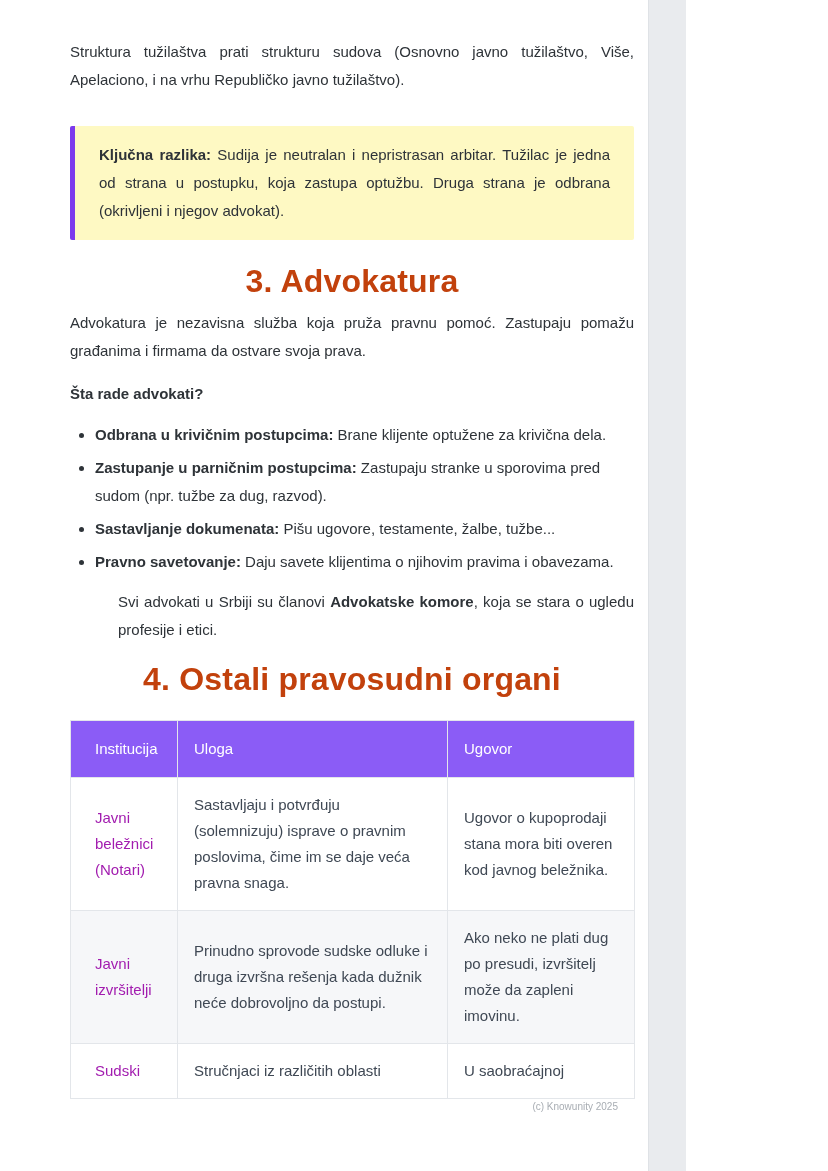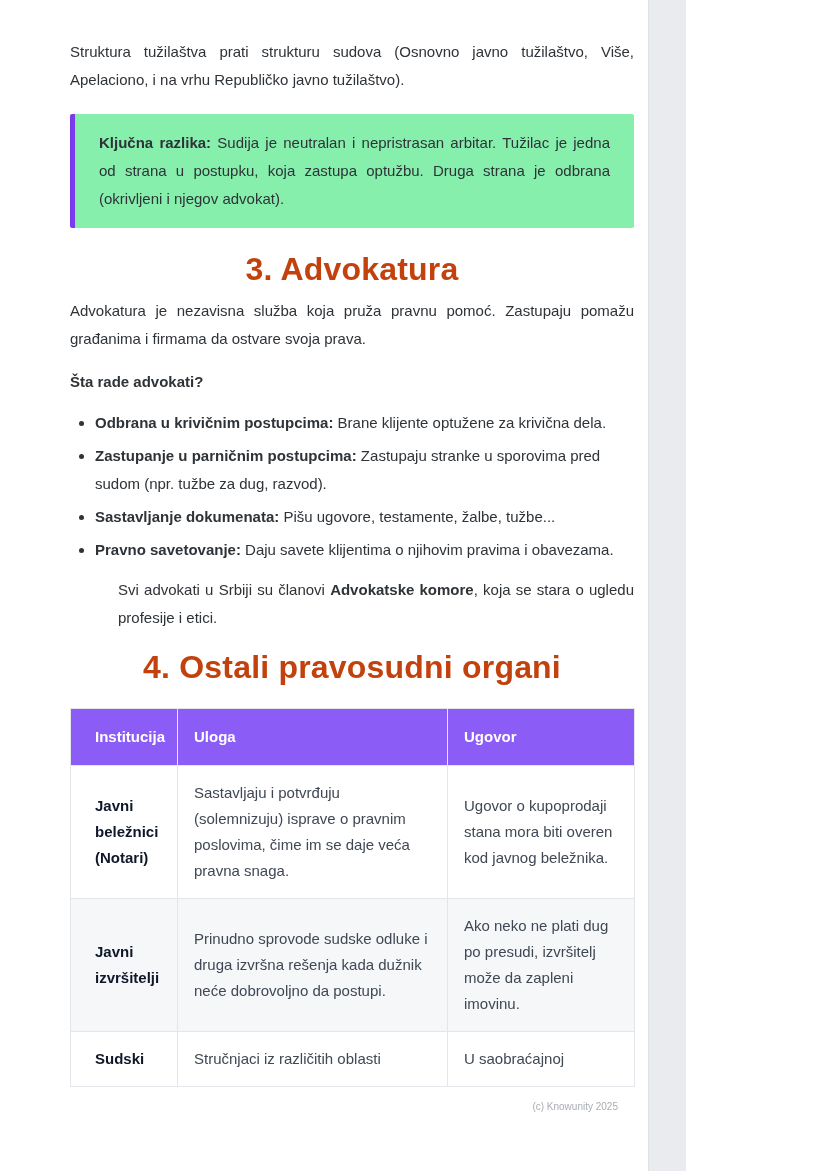--- a/index.html
+++ b/index.html
@@ -19,22 +19,22 @@
     position: absolute;
     left: 70px;
     top: 0;
     width: 564px;
     padding-top: 38px;
     font-size: 15px;
     line-height: 28px;
   }
   .para { text-align: justify; }
   .callout {
-    margin-top: 20px;
-    background: #86efac;
+    margin-top: 32px;
+    background: #fef9c3;
     border-left: 5px solid #7c3aed;
     border-radius: 2px;
     padding: 15px 24px;
   }
   h2.heading {
     margin-top: 26px;
     font-size: 32px;
     line-height: 30px;
     font-weight: 700;
     color: #c2410c;
@@ -56,41 +56,41 @@
     width: 564px;
     border-collapse: collapse;
     table-layout: fixed;
   }
   table.info-table col.c1 { width: 107px; }
   table.info-table col.c2 { width: 270px; }
   table.info-table col.c3 { width: 187px; }
   table.info-table thead th {
     background: #8b5cf6;
     color: #ffffff;
-    font-weight: 700;
+    font-weight: 400;
     font-size: 15px;
     text-align: left;
     padding: 16px;
     line-height: 24px;
     border: 1px solid #e3e6ea;
   }
   table.info-table thead th.first { padding-left: 24px; }
   table.info-table td, table.info-table tbody th {
     border: 1px solid #e3e6ea;
     vertical-align: middle;
     padding: 14px 16px;
     font-size: 15px;
     line-height: 26px;
     text-align: left;
     color: #3f4854;
     font-weight: 400;
   }
   table.info-table tbody th.inst {
-    font-weight: 700;
-    color: #0f172a;
+    font-weight: 400;
+    color: #a21caf;
     padding-left: 24px;
   }
   table.info-table tr.alt td, table.info-table tr.alt th { background: #f6f7f9; }
   .edge-strip {
     position: absolute;
     right: 0;
     top: 0;
     width: 38px;
     height: 1171px;
     background: #e9ebee;

